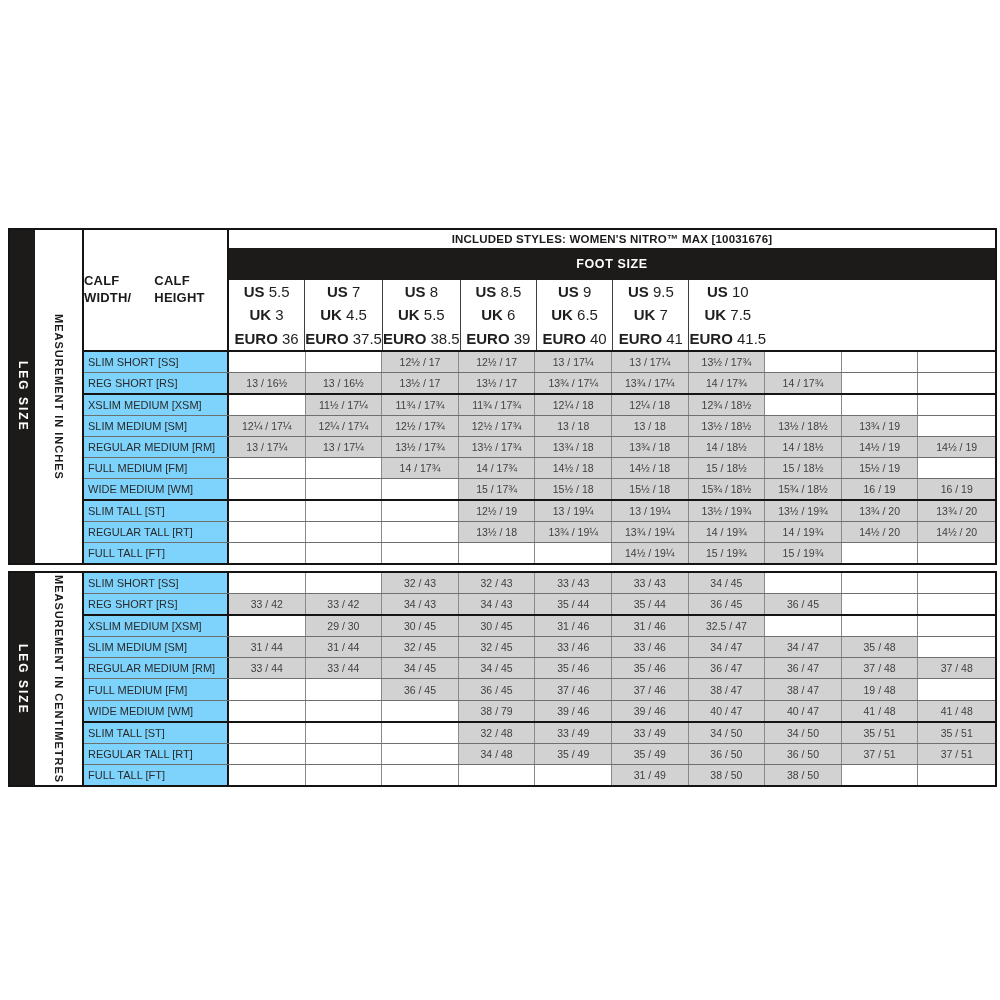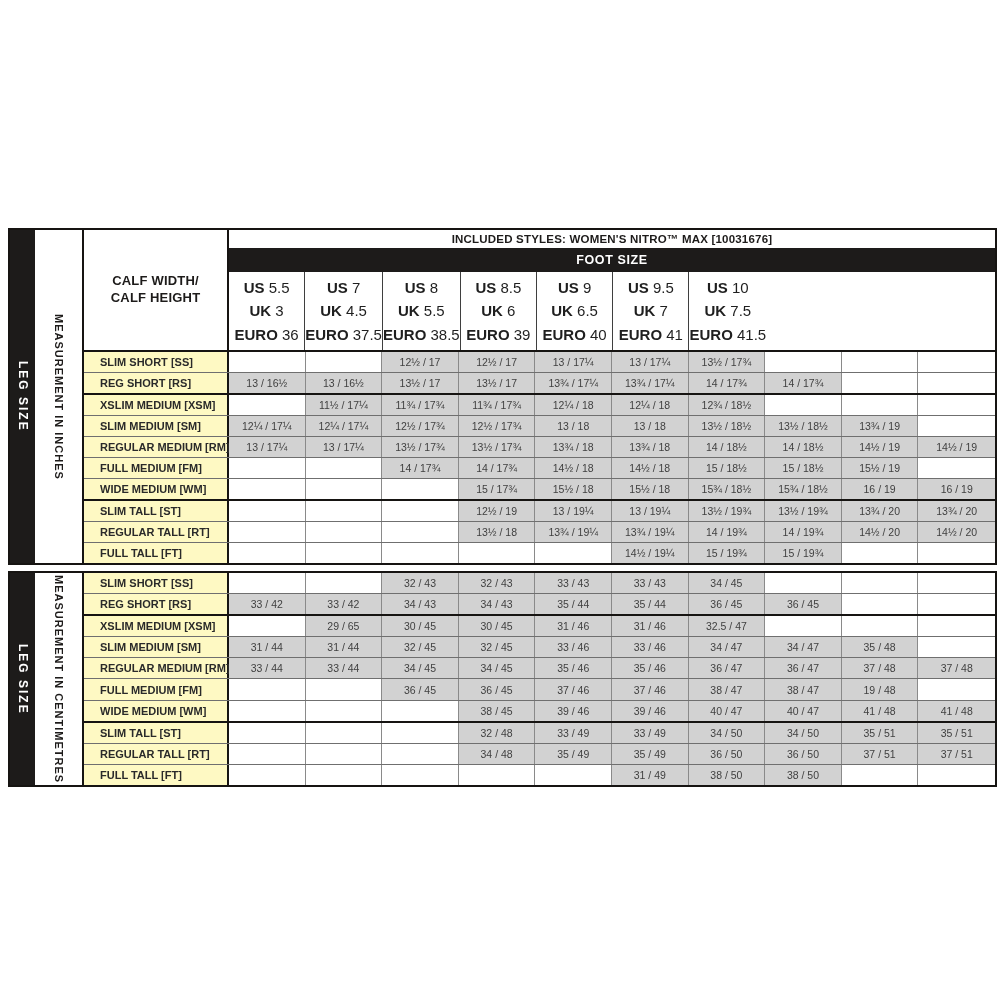--- a/index.html
+++ b/index.html
@@ -8,34 +8,34 @@
   .page{padding-top:228px;padding-left:8px}
   .table-block{display:flex;width:989px;border:2px solid #161412;background:#fff}
   .table-block.inches{height:337px}
   .table-block.cm{height:216px;margin-top:6px}
   .legbar{flex:0 0 25px;background:#1d1b1a;color:#fff;display:flex;align-items:center;justify-content:center}
   .vtext{writing-mode:vertical-rl;font-weight:bold;font-size:12px;letter-spacing:2px;white-space:nowrap}
   .measurecol{flex:0 0 47px;background:#fff;display:flex;align-items:center;justify-content:center}
   .measurecol .vtext{color:#1d1b1a;font-size:11px;letter-spacing:1px}
   .main{flex:1;border-left:2.5px solid #161412;display:flex;flex-direction:column;background:#fff}
   .thead{display:flex;border-bottom:2.5px solid #161412;height:122px}
-  .calf-cell{flex:0 0 145px;border-right:2.5px solid #161412;display:flex;flex-direction:column;align-items:center;justify-content:center;font-weight:bold;font-size:13px;color:#1d1b1a;line-height:1.3;letter-spacing:.2px}
+  .calf-cell{flex:0 0 145px;border-right:2.5px solid #161412;display:flex;flex-direction:row;align-items:center;justify-content:center;font-weight:bold;font-size:13px;color:#1d1b1a;line-height:1.3;letter-spacing:.2px}
   .head-right{flex:1;display:flex;flex-direction:column;min-width:0}
   .included-row{height:18px;display:flex;align-items:center;justify-content:center;font-weight:bold;font-size:11.5px;color:#1d1b1a;letter-spacing:.2px}
-  .footsize-row{height:24px;background:#1d1b1a;color:#fff;display:flex;align-items:center;justify-content:center;font-weight:bold;font-size:12.5px;letter-spacing:.6px}
+  .footsize-row{height:32px;background:#1d1b1a;color:#fff;display:flex;align-items:center;justify-content:center;font-weight:bold;font-size:12.5px;letter-spacing:.6px}
   .sizes-row{flex:1;display:grid;grid-template-columns:repeat(10,1fr)}
   .size-cell{border-right:1px solid #3f3f3f;display:flex;flex-direction:column;align-items:center;justify-content:center;font-size:15px;line-height:1.55;color:#1f1f1f}
   .size-cell:last-child{border-right:none}
   .size-cell span{white-space:nowrap}
   .size-cell b{font-weight:bold}
   .tbody{flex:1;display:flex;flex-direction:column}
   .trow{flex:1;display:grid;grid-template-columns:145px repeat(10,1fr);border-bottom:1px solid #6f6f6f}
   .trow.group-end{border-bottom:2.5px solid #161412}
   .trow:last-child{border-bottom:none}
-  .label-cell{border-right:2.5px solid #161412;display:flex;align-items:center;padding-left:16px;font-size:11px;font-weight:bold;color:#2a2a2a;background:#fef9c3;white-space:nowrap}
+  .label-cell{border-right:2.5px solid #161412;display:flex;align-items:center;padding-left:4px;font-size:11px;font-weight:normal;color:#2a2a2a;background:#7dd3fc;white-space:nowrap}
   .dcell{border-right:1px solid #8a8a8a;display:flex;align-items:center;justify-content:center;font-size:10.5px;color:#3f3f3f;background:#fff;white-space:nowrap}
   .dcell:last-child{border-right:none}
   .dcell.filled{background:#d2d2d2}
 </style>
 </head>
 <body>
 
 <div class="page">
 
   <section class="table-block inches">
@@ -259,21 +259,21 @@
             <div class="dcell filled">35 / 44</div>
             <div class="dcell filled">35 / 44</div>
             <div class="dcell filled">36 / 45</div>
             <div class="dcell filled">36 / 45</div>
             <div class="dcell"></div>
             <div class="dcell"></div>
           </div>
           <div class="trow">
             <div class="label-cell">XSLIM MEDIUM [XSM]</div>
             <div class="dcell"></div>
-            <div class="dcell filled">29 / 65</div>
+            <div class="dcell filled">29 / 30</div>
             <div class="dcell filled">30 / 45</div>
             <div class="dcell filled">30 / 45</div>
             <div class="dcell filled">31 / 46</div>
             <div class="dcell filled">31 / 46</div>
             <div class="dcell filled">32.5 / 47</div>
             <div class="dcell"></div>
             <div class="dcell"></div>
             <div class="dcell"></div>
           </div>
           <div class="trow">
@@ -313,21 +313,21 @@
             <div class="dcell filled">38 / 47</div>
             <div class="dcell filled">38 / 47</div>
             <div class="dcell filled">19 / 48</div>
             <div class="dcell"></div>
           </div>
           <div class="trow group-end">
             <div class="label-cell">WIDE MEDIUM [WM]</div>
             <div class="dcell"></div>
             <div class="dcell"></div>
             <div class="dcell"></div>
-            <div class="dcell filled">38 / 45</div>
+            <div class="dcell filled">38 / 79</div>
             <div class="dcell filled">39 / 46</div>
             <div class="dcell filled">39 / 46</div>
             <div class="dcell filled">40 / 47</div>
             <div class="dcell filled">40 / 47</div>
             <div class="dcell filled">41 / 48</div>
             <div class="dcell filled">41 / 48</div>
           </div>
           <div class="trow">
             <div class="label-cell">SLIM TALL [ST]</div>
             <div class="dcell"></div>

